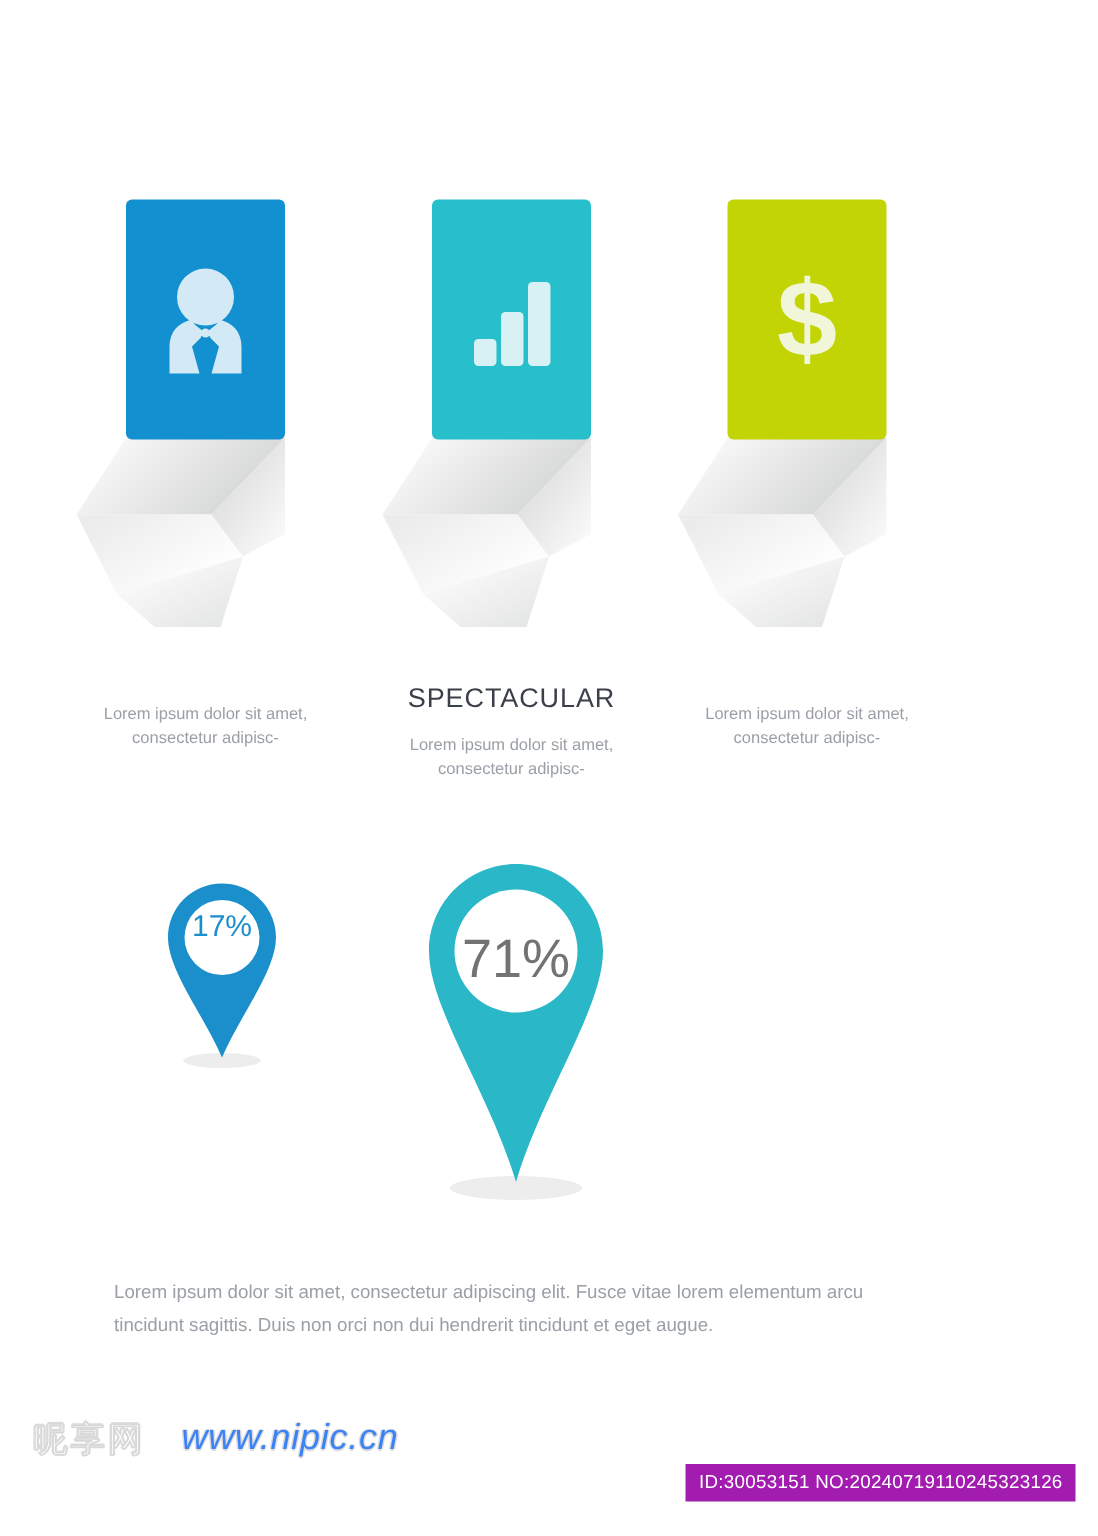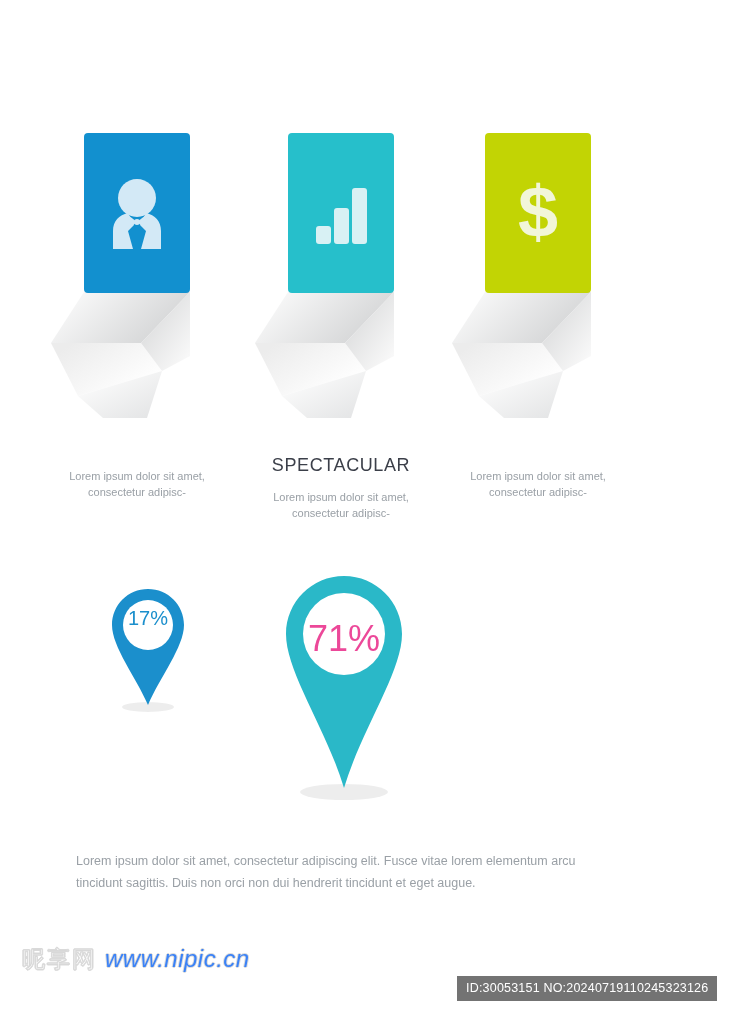--- a/index.html
+++ b/index.html
@@ -115,21 +115,21 @@
     width: 100%;
     text-align: center;
     font-family: "Liberation Sans", sans-serif;
     font-weight: 400;
   }
 
   .pin.p1 { left: 100px; top: 25px; width: 96px; height: 130px; }
   .pin.p1 .pin-label { top: 22px; font-size: 20px; color: #1b8fcc; }
 
   .pin.p2 { left: 268px; top: 10px; width: 152px; height: 235px; }
-  .pin.p2 .pin-label { top: 48px; font-size: 36px; color: #ec4899; }
+  .pin.p2 .pin-label { top: 48px; font-size: 36px; color: #737373; }
 
   .pin.p3 { left: 488px; top: 25px; width: 90px; height: 120px; }
   .pin.p3 .pin-label { top: 25px; font-size: 20px; color: #bccd06; }
 
   
   .footer-paragraph {
     position: absolute;
     left: 76px;
     top: 850px;
     width: 548px;
@@ -140,21 +140,21 @@
   }
 
   
   .watermark {
     position: absolute;
     left: 22px;
     top: 942px;
     height: 34px;
     display: flex;
     align-items: center;
-    gap: 8px;
+    gap: 24px;
     user-select: none;
     justify-content: flex-end;
   }
   .wm-cn {
     font-family: "DejaVu Sans", sans-serif;
     font-size: 23px;
     letter-spacing: 2px;
     color: #ffffff;
     -webkit-text-stroke: 1px #d8d8d8;
     text-shadow:
@@ -170,21 +170,21 @@
     text-shadow:
       -1px 0 #dcdcdc, 1px 0 #dcdcdc,
       0 -1px #dcdcdc, 0 1px #dcdcdc;
   }
 
   .id-badge {
     position: absolute;
     left: 457px;
     top: 976px;
     padding: 4px 9px 5px 9px;
-    background: #737373;
+    background: #a21caf;
     color: #ffffff;
     font-family: "Liberation Sans", sans-serif;
     font-size: 12.5px;
     letter-spacing: 0.2px;
     line-height: 16px;
     white-space: nowrap;
   }
 </style>
 </head>
 <body>

